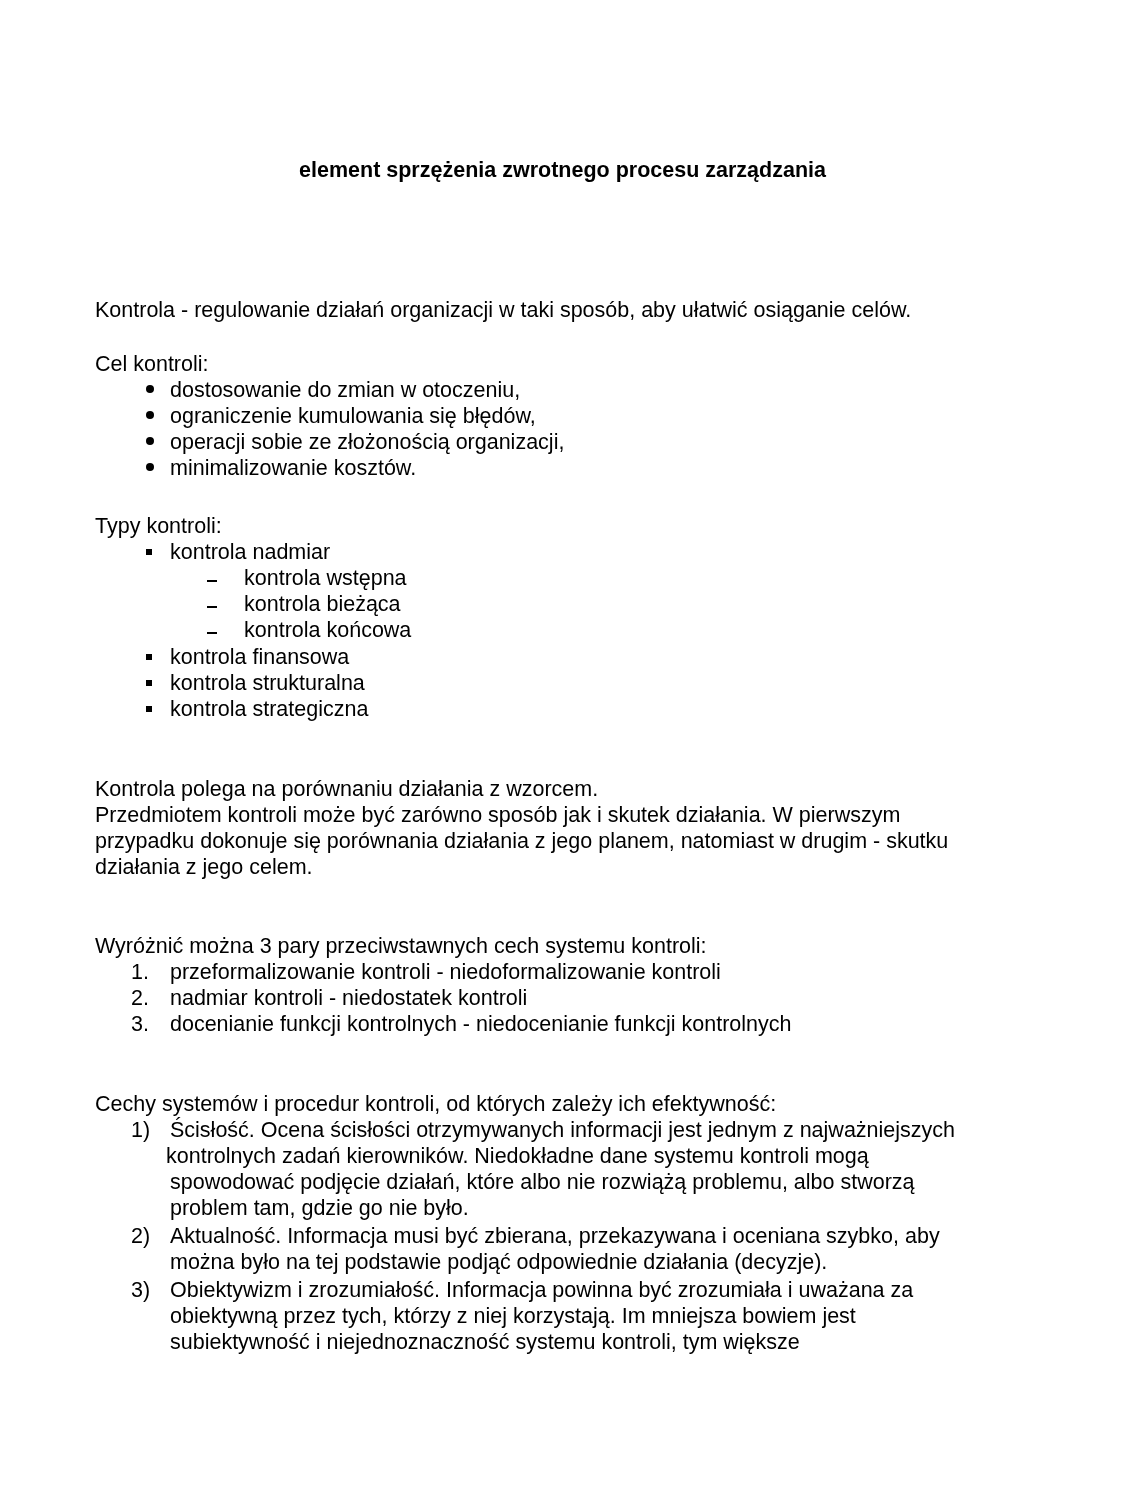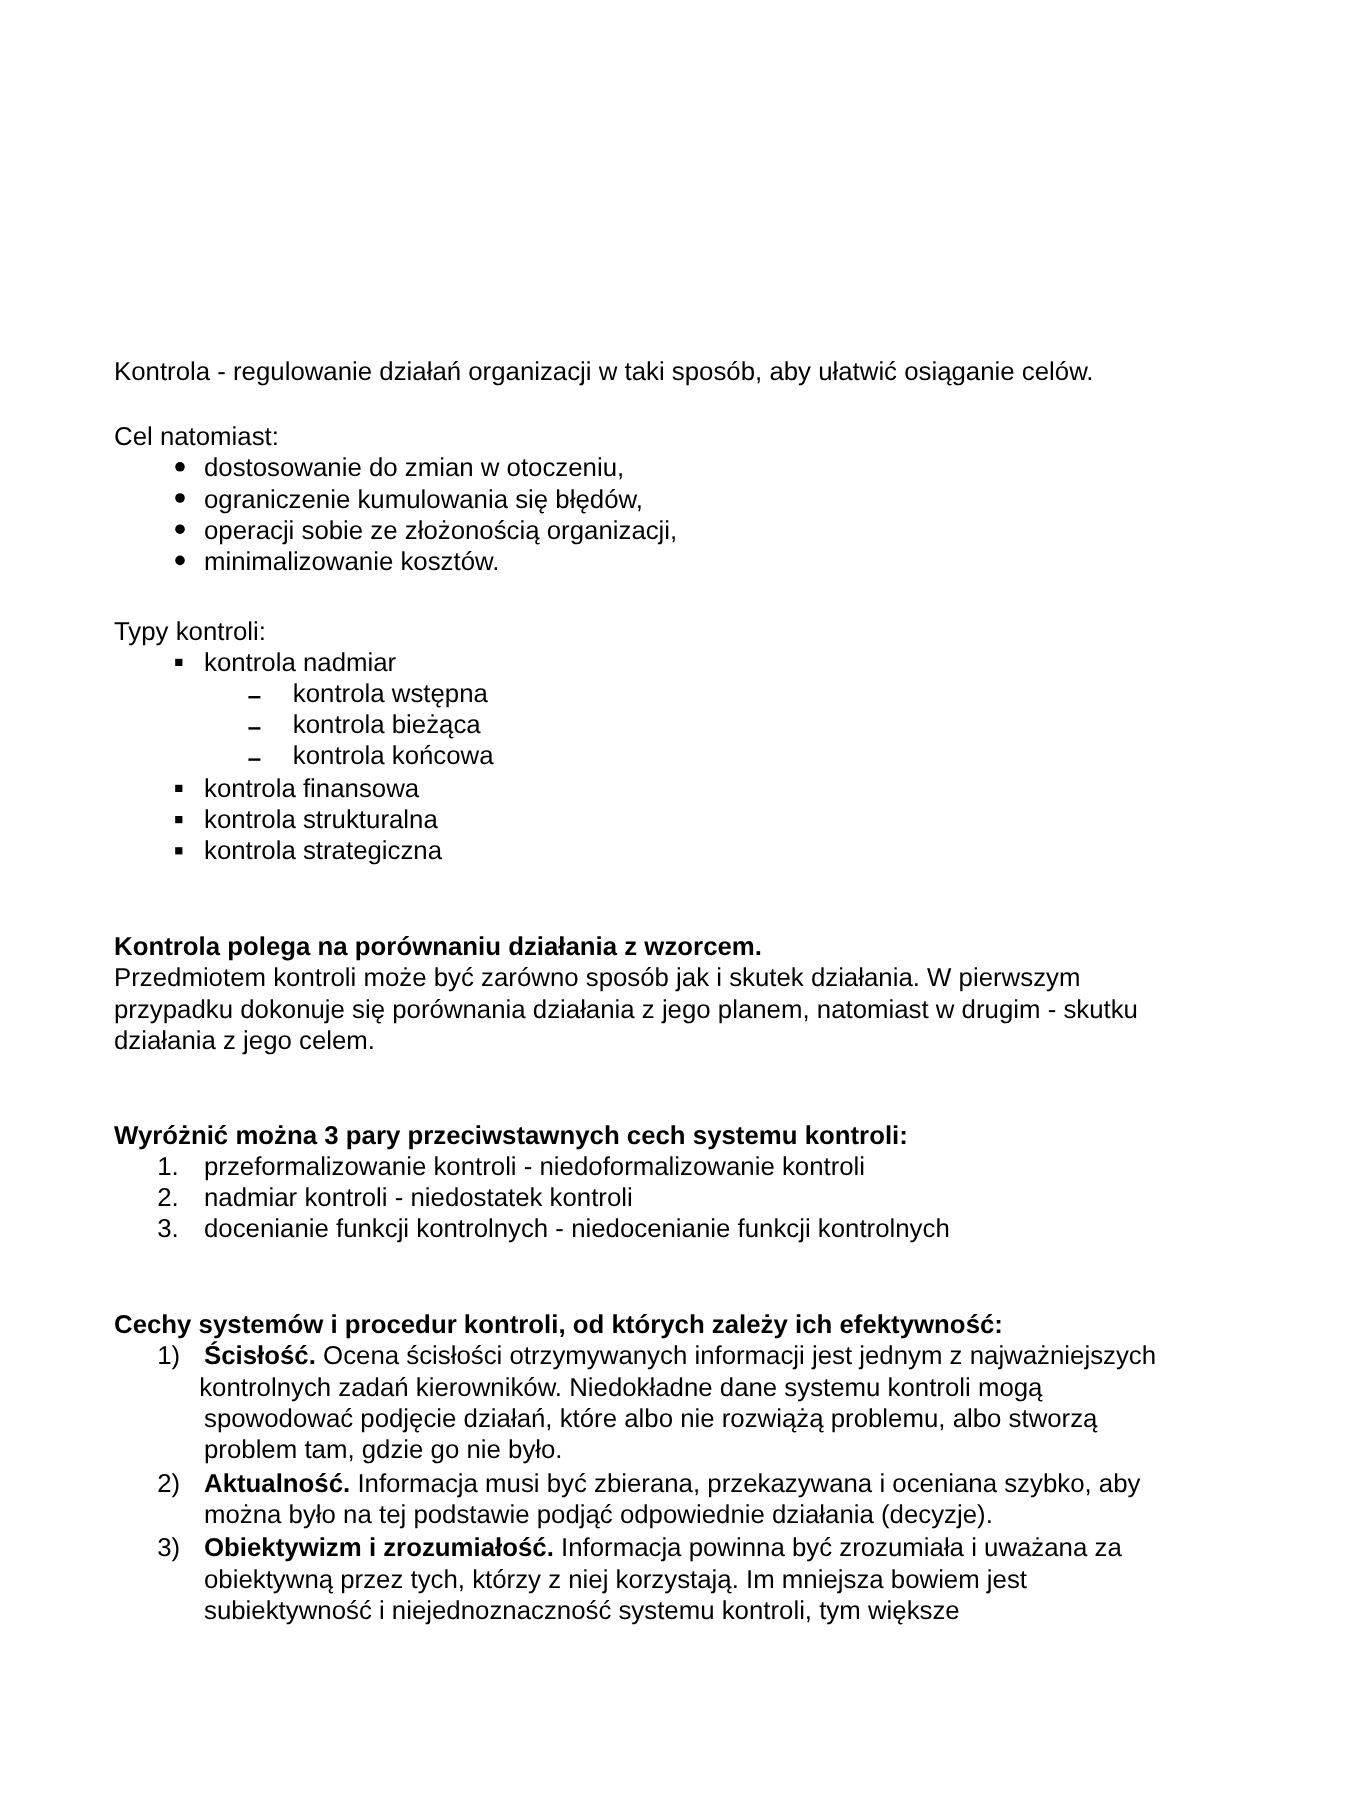--- a/index.html
+++ b/index.html
@@ -6,37 +6,38 @@
     body {
       width: 1125px; height: 1500px; position: relative; overflow: hidden;
       font-family: "Liberation Sans", sans-serif; color: #000;
       font-size: 21.5px;
     }
     .title {
       position: absolute; left: 0; width: 1125px; top: 156px;
       text-align: center; font-weight: bold; font-size: 21.5px; line-height: 29px;
     }
     .line { position: absolute; left: 95px; white-space: nowrap; line-height: 26px; }
-    .bold { font-weight: bold; text-align: center; }
+    .bold { font-weight: normal; text-align: center; }
     .item { position: absolute; white-space: nowrap; line-height: 26px; }
     .marker { position: absolute; line-height: 26px; }
     .bullet-dot { width: 8px; height: 8px; border-radius: 50%; background: #000; position: absolute; }
     .bullet-sq { width: 6px; height: 6px; background: #000; position: absolute; }
     .dash { width: 10px; height: 1.5px; background: #000; position: absolute; }
   </style>
 </head>
 <body>
 
 <div>
   <div class="title">
+    <div>element sprzężenia zwrotnego procesu zarządzania</div>
   </div>
 
   <div class="line" style="top:297px">Kontrola - regulowanie działań organizacji w taki sposób, aby ułatwić osiąganie celów.</div>
 
-  <div class="line" style="top:351px">Cel natomiast:</div>
+  <div class="line" style="top:351px">Cel kontroli:</div>
   <div>
     <span class="bullet-dot" style="left:146px;top:385px"></span>
     <div class="item" style="left:170px;top:377px">dostosowanie do zmian w otoczeniu,</div>
     <span class="bullet-dot" style="left:146px;top:411px"></span>
     <div class="item" style="left:170px;top:403px">ograniczenie kumulowania się błędów,</div>
     <span class="bullet-dot" style="left:146px;top:437px"></span>
     <div class="item" style="left:170px;top:429px">operacji sobie ze złożonością organizacji,</div>
     <span class="bullet-dot" style="left:146px;top:463px"></span>
     <div class="item" style="left:170px;top:455px">minimalizowanie kosztów.</div>
   </div>

